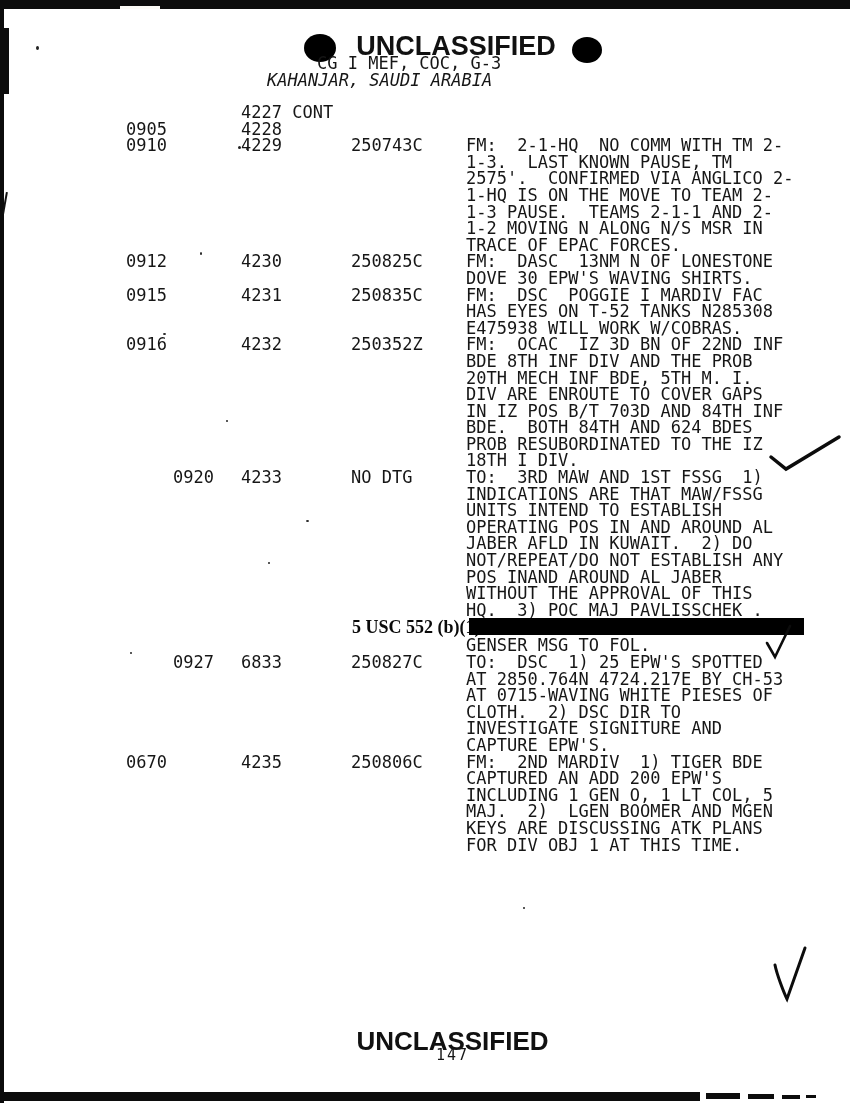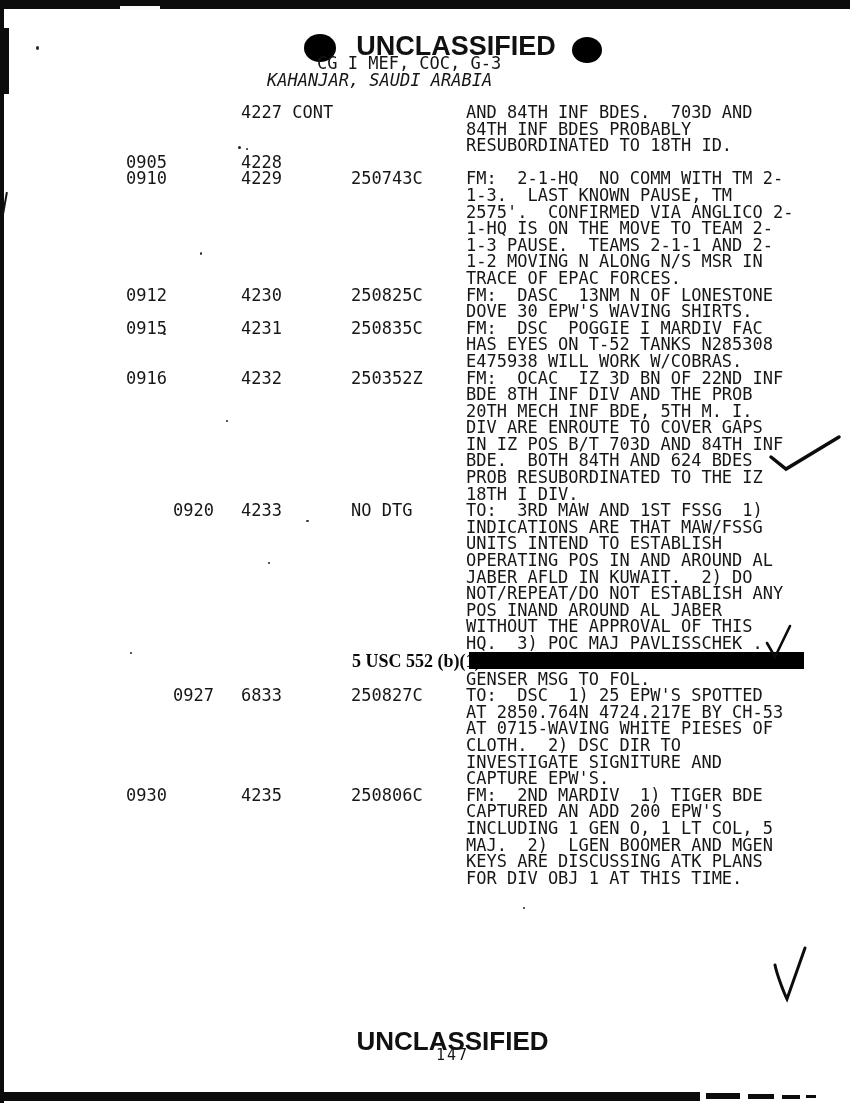--- a/index.html
+++ b/index.html
@@ -91,23 +91,20 @@
   <div class="hole hole-right"></div>
   <div class="header-org">CG I MEF, COC, G-3</div>
   <div class="header-loc">KAHANJAR, SAUDI ARABIA</div>
 
   <div class="log">
 
     <div class="log-row">
       <div class="col time"></div>
       <div class="col serial">4227 CONT</div>
       <div class="col dtg"></div>
-      <div class="col msg">AND 84TH INF BDES.  703D AND
-84TH INF BDES PROBABLY
-RESUBORDINATED TO 18TH ID.</div>
     </div>
 
     <div class="log-row">
       <div class="col time">0905</div>
       <div class="col serial">4228</div>
     </div>
 
     <div class="log-row">
       <div class="col time">0910</div>
       <div class="col serial">4229</div>
@@ -185,21 +182,21 @@
       <div class="col dtg">250827C</div>
       <div class="col msg">TO:  DSC  1) 25 EPW'S SPOTTED
 AT 2850.764N 4724.217E BY CH-53
 AT 0715-WAVING WHITE PIESES OF
 CLOTH.  2) DSC DIR TO
 INVESTIGATE SIGNITURE AND
 CAPTURE EPW'S.</div>
     </div>
 
     <div class="log-row">
-      <div class="col time">0930</div>
+      <div class="col time">0670</div>
       <div class="col serial">4235</div>
       <div class="col dtg">250806C</div>
       <div class="col msg">FM:  2ND MARDIV  1) TIGER BDE
 CAPTURED AN ADD 200 EPW'S
 INCLUDING 1 GEN O, 1 LT COL, 5
 MAJ.  2)  LGEN BOOMER AND MGEN
 KEYS ARE DISCUSSING ATK PLANS
 FOR DIV OBJ 1 AT THIS TIME.</div>
     </div>
 

